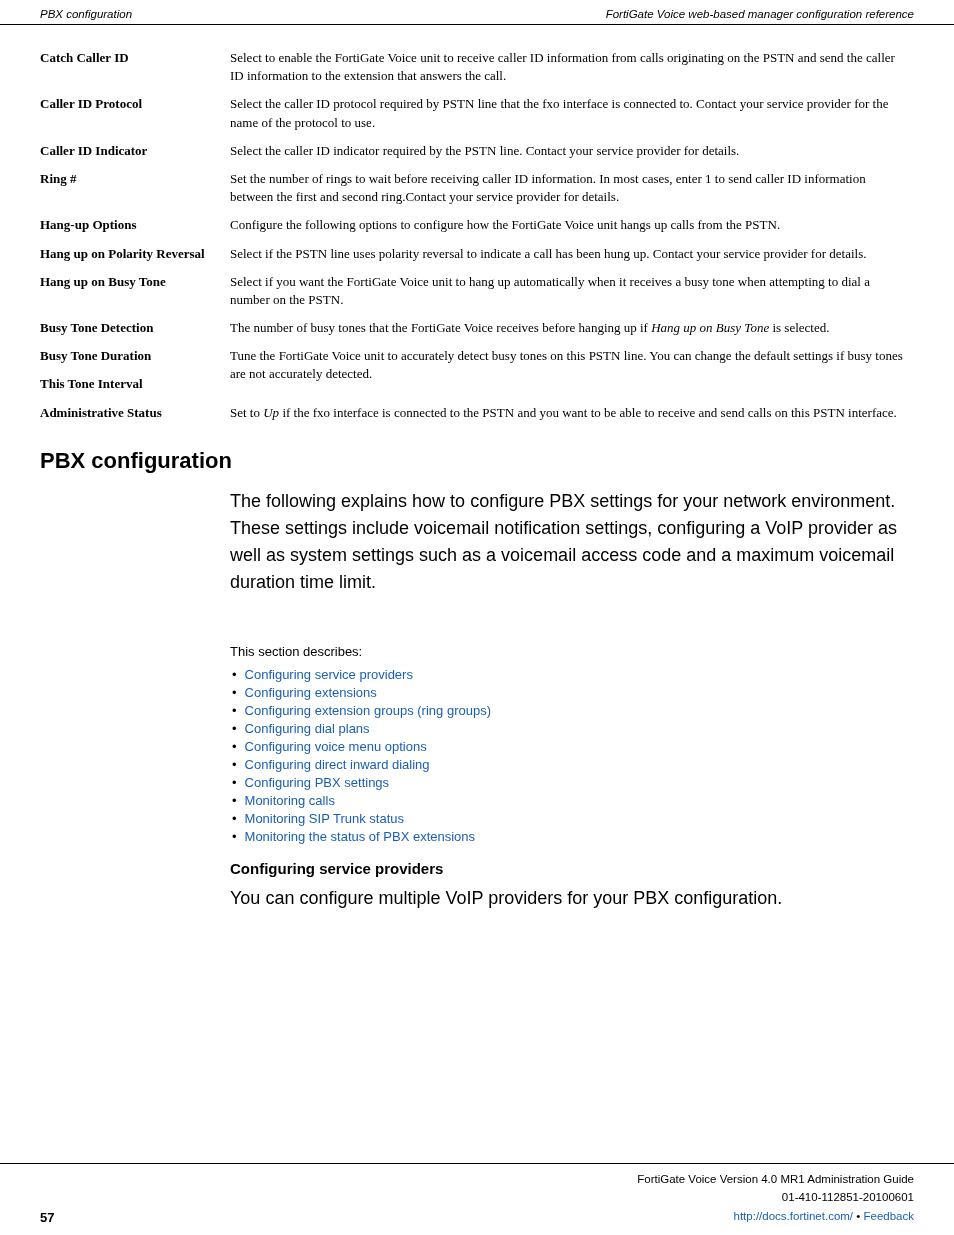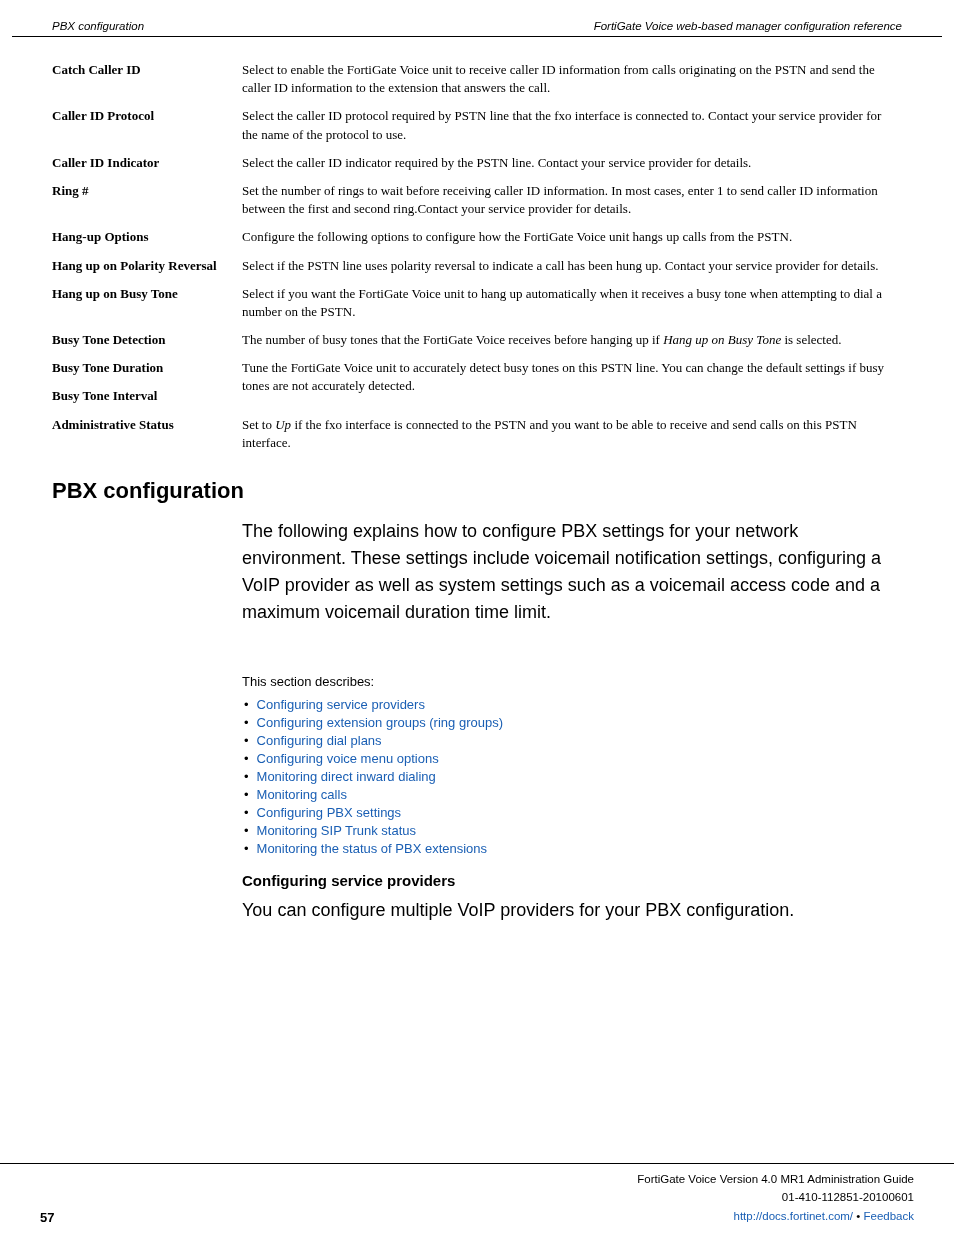--- a/index.html
+++ b/index.html
@@ -7,21 +7,21 @@
       font-family: Arial, Helvetica, sans-serif;
       font-size: 13px;
       color: #000;
       background: #fff;
       width: 954px;
       min-height: 1235px;
     }
     .page {
       width: 954px;
       min-height: 1235px;
-      padding: 12px;
+      padding: 0;
       position: relative;
     }
     .header {
       border-bottom: 1px solid #000;
       display: flex;
       justify-content: space-between;
       padding: 8px 40px 4px 40px;
       font-size: 11.5px;
     }
     .header-left { font-style: italic; }
@@ -178,57 +178,60 @@
           </tr>
           <tr>
             <td>Busy Tone Detection</td>
             <td>The number of busy tones that the FortiGate Voice receives before hanging up if <em>Hang up on Busy Tone</em> is selected.</td>
           </tr>
           <tr>
             <td>Busy Tone Duration</td>
             <td rowspan="2">Tune the FortiGate Voice unit to accurately detect busy tones on this PSTN line. You can change the default settings if busy tones are not accurately detected.</td>
           </tr>
           <tr>
-            <td>Busy Tone Interval</td>
+            <td>This Tone Interval</td>
           </tr>
           <tr>
             <td>Administrative Status</td>
             <td>Set to <em>Up</em> if the fxo interface is connected to the PSTN and you want to be able to receive and send calls on this PSTN interface.</td>
           </tr>
         </tbody>
     </table>
 
     <div>
       <h1 class="section-heading">PBX configuration</h1>
 
       <div class="section-body">
         <p class="intro-para">The following explains how to configure PBX settings for your network environment. These settings include voicemail notification settings, configuring a VoIP provider as well as system settings such as a voicemail access code and a maximum voicemail duration time limit.</p>
         <p class="this-section">This section describes:</p>
 
         <ul class="bullet-list" id="pbx-links">
         <li>
               <a href="#">Configuring service providers</a>
             </li>
             <li>
+              <a href="#">Configuring extensions</a>
+            </li>
+            <li>
               <a href="#">Configuring extension groups (ring groups)</a>
             </li>
             <li>
               <a href="#">Configuring dial plans</a>
             </li>
             <li>
               <a href="#">Configuring voice menu options</a>
             </li>
             <li>
-              <a href="#">Monitoring direct inward dialing</a>
+              <a href="#">Configuring direct inward dialing</a>
+            </li>
+            <li>
+              <a href="#">Configuring PBX settings</a>
             </li>
             <li>
               <a href="#">Monitoring calls</a>
-            </li>
-            <li>
-              <a href="#">Configuring PBX settings</a>
             </li>
             <li>
               <a href="#">Monitoring SIP Trunk status</a>
             </li>
             <li>
               <a href="#">Monitoring the status of PBX extensions</a>
             </li>
           </ul>
 
         <h2 class="sub-section-heading">Configuring service providers</h2>

